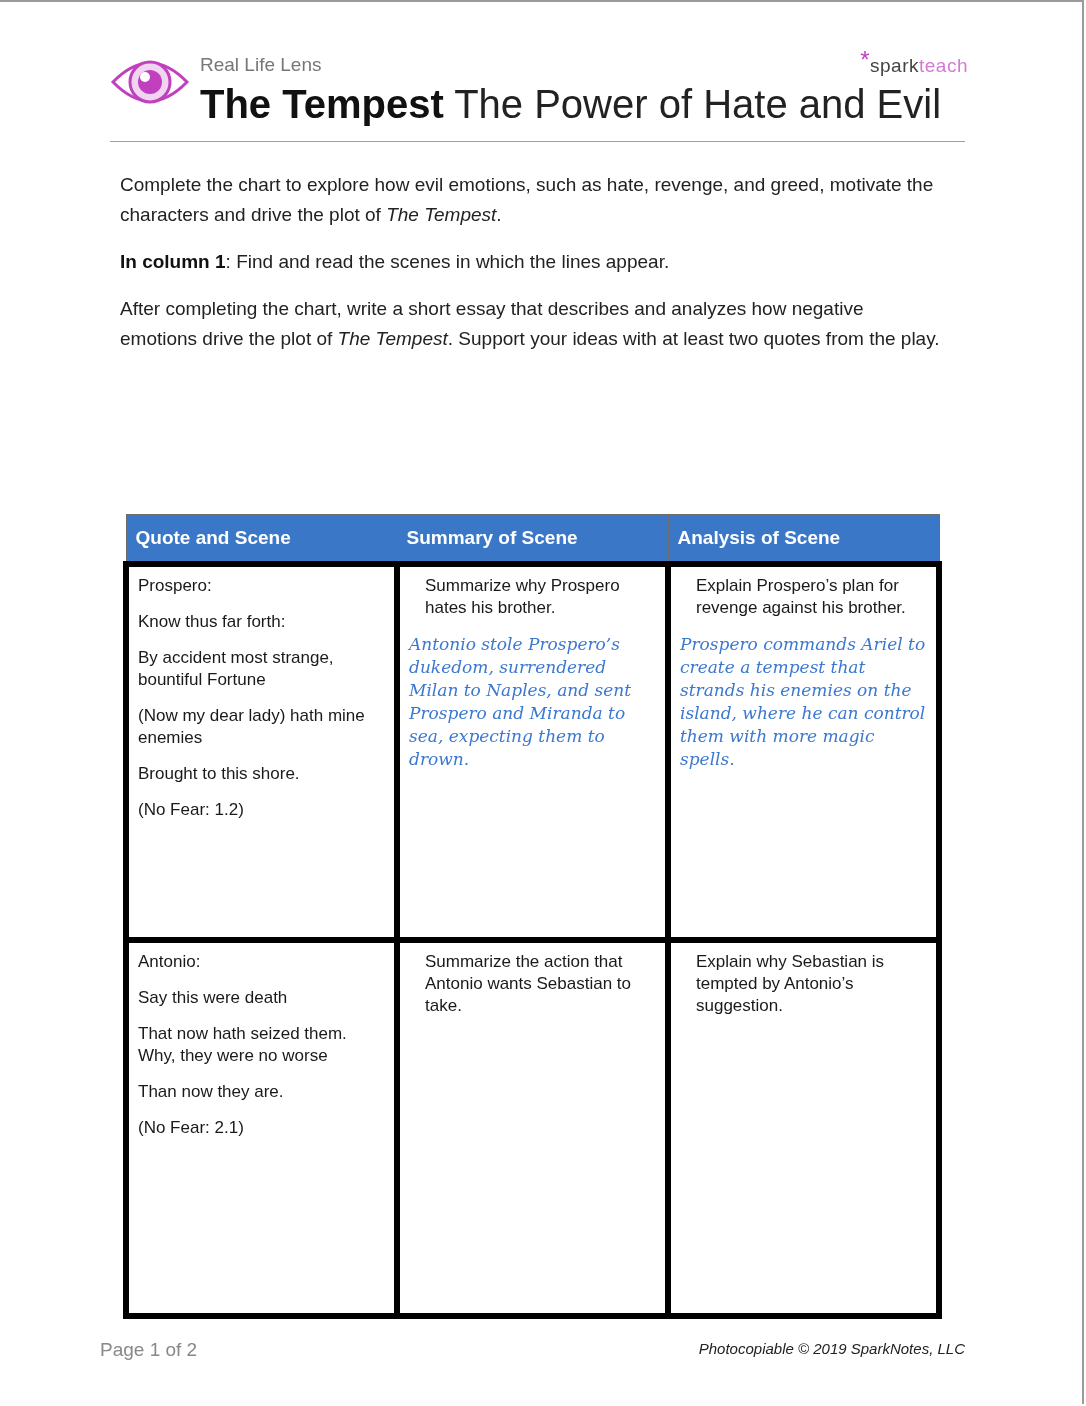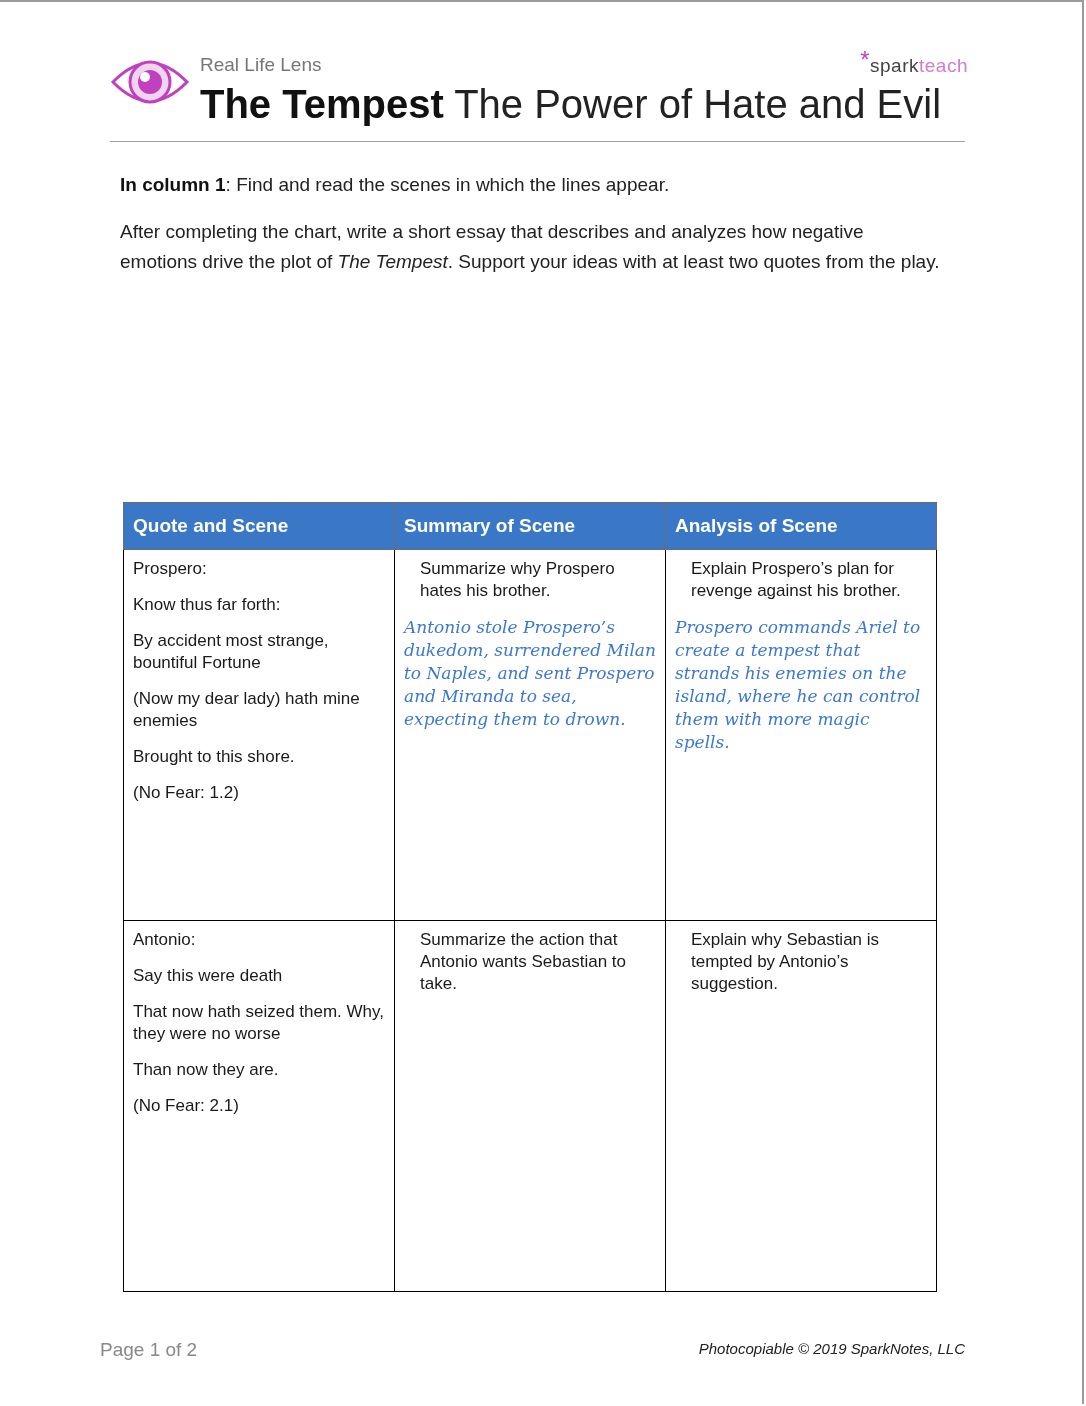--- a/index.html
+++ b/index.html
@@ -20,31 +20,31 @@
   .logo { position: absolute; right: 0; top: 0; font-size: 19px; letter-spacing: 0.5px; }
   .logo .star { color: #c040c0; font-size: 24px; position: relative; top: -4px; }
   .logo .spark { color: #444; }
   .logo .teach { color: #d47ad4; }
   .rule { position: absolute; left: 110px; top: 141px; width: 855px; height: 0; border-top: 1px solid #a0a0a0; }
   .intro { position: absolute; left: 120px; top: 170px; width: 820px; font-size: 19px; line-height: 30px; color: #222; }
   .intro p { margin: 0 0 17px 0; }
   .intro b { font-weight: bold; color: #111; }
   .intro i { font-style: italic; }
   table.chart {
-    position: absolute; left: 123px; top: 502px; width: 813px;
+    position: absolute; left: 123px; top: 514px; width: 813px;
     border-collapse: collapse; table-layout: fixed;
   }
   table.chart th {
     background: #3a78c7; color: #ffffff; font-weight: bold; font-size: 19px;
     text-align: left; height: 46px; padding: 0 9px; border: 1px solid #6d6d6d;
     border-left: 1px solid #8aa8d8;
   }
   table.chart th:first-child { border-left: 1px solid #6d6d6d; }
   table.chart td {
-    vertical-align: top; border: 1px solid #000000; padding: 8px 9px 0 9px;
+    vertical-align: top; border: 6px solid #000000; padding: 8px 9px 0 9px;
     font-size: 17px; color: #1a1a1a; line-height: 22px;
   }
   table.chart tr.row1 td { height: 362px; }
   table.chart tr.row2 td { height: 362px; }
   td .line { margin: 0 0 14px 0; }
   td .prompt { margin: 0 0 14px 16px; }
   td .answer {
     font-family: "DejaVu Serif", serif; font-style: italic; color: #3b78d0;
     font-size: 17px; line-height: 23px; margin-top: 4px;
   }
@@ -68,20 +68,21 @@
     <span class="bold">The Tempest</span><span class="light"> The Power of Hate and Evil</span>
   </div>
   <div class="logo">
     <span class="star">*</span><span class="spark">spark</span><span class="teach">teach</span>
   </div>
 </div>
 
 <div class="rule"></div>
 
 <div class="intro">
+  <p><span>Complete the chart to explore how evil emotions, such as hate, revenge, and greed, motivate the characters and drive the plot of </span><i>The Tempest</i><span>.</span></p>
   <p><b>In column 1</b><span>: Find and read the scenes in which the lines appear.</span></p>
   <p><span>After completing the chart, write a short essay that describes and analyzes how negative emotions drive the plot of </span><i>The Tempest</i><span>. Support your ideas with at least two quotes from the play.</span></p>
 </div>
 
 <table class="chart">
   <colgroup>
       <col style="width:271px">
       <col style="width:271px">
       <col style="width:271px">
     </colgroup>

